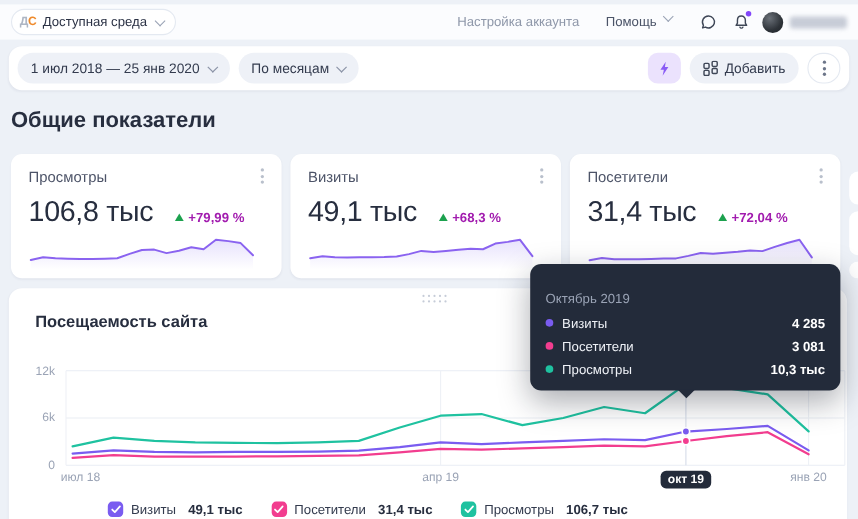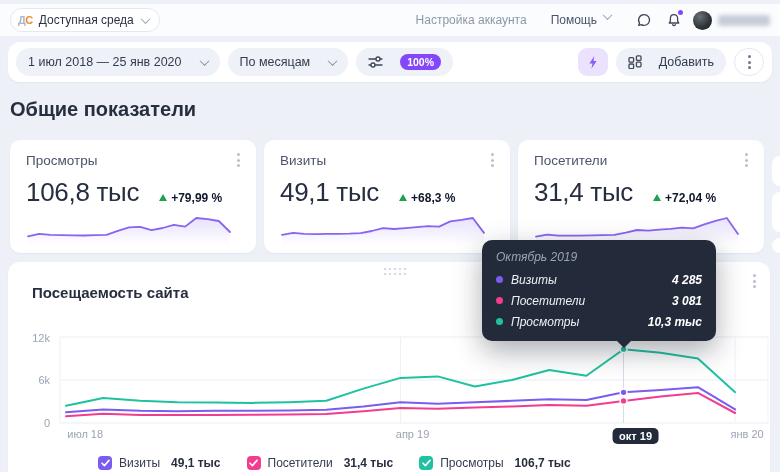--- a/index.html
+++ b/index.html
@@ -35,21 +35,21 @@
   .user-box { display:flex; align-items:center; gap:6px; cursor:pointer; }
   .avatar { width:19px; height:19px; border-radius:50%;
     background:radial-gradient(circle at 35% 30%, #6a7078 0%, #2e3339 60%, #1d2126 100%); }
   .blur-name { width:52px; height:11px; border-radius:3px; background:#c7ccd7; filter:blur(2px); }
   .user-email { font-size:12px; color:#2b3245; }
 
   
   .toolbar { position:absolute; left:8px; top:42px; width:764px; height:40px;
     background:#fff; border-radius:12px; box-shadow:0 1px 2px rgba(30,40,70,0.05);
     display:flex; align-items:center; padding:0 8px; gap:8px; }
-  .tool-pill { display:flex; align-items:center; gap:17px; background:#eef1f7;
+  .tool-pill { display:flex; align-items:center; gap:6px; background:#eef1f7;
     border-radius:14px; height:28px; padding:0 12px; font-size:12.5px; color:#333b4e; cursor:pointer; }
   .tool-pill .chev { border-color:#8b93a6; }
   .badge { background:#8346fa; color:#fff; font-size:10.5px; font-weight:700;
     border-radius:9px; padding:2px 7px; line-height:1.2; }
   .bolt-btn { width:30px; height:28px; border-radius:9px; background:#ebe2fd;
     display:flex; align-items:center; justify-content:center; cursor:pointer; }
   .more-btn { width:30px; height:28px; border-radius:14px; background:#fff; border:1px solid #e4e9f1;
     display:flex; align-items:center; justify-content:center; cursor:pointer; }
   .kebab { display:flex; flex-direction:column; gap:2.5px; }
   .kebab i { width:3px; height:3px; border-radius:50%; background:#6d7689; }
@@ -58,50 +58,50 @@
   
   .section-title { position:absolute; left:10px; top:98px; font-size:20px; font-weight:700; color:#272e3f; }
 
   
   .mcard { position:absolute; top:140px; width:246px; height:113px; background:#fff;
     border-radius:10px; box-shadow:0 1px 2px rgba(30,40,70,0.05); padding:13px 16px; }
   .mcard .head { display:flex; justify-content:space-between; align-items:flex-start; }
   .mcard .title { font-size:13.5px; color:#4d5468; }
   .mcard .valrow { display:flex; align-items:baseline; gap:20px; margin-top:9px; }
   .mcard .value { font-size:26px; font-weight:500; color:#272e3f; letter-spacing:-0.3px; }
-  .delta { display:flex; align-items:center; gap:4px; font-size:12px; font-weight:700; color:#0f172a; }
+  .delta { display:flex; align-items:center; gap:4px; font-size:12px; font-weight:700; color:#a21caf; }
   .up-arrow { width:0; height:0; border-left:4px solid transparent; border-right:4px solid transparent;
     border-bottom:7px solid #1ca14e; }
   .spark { position:absolute; left:14px; right:14px; bottom:8px; height:32px; }
   .peek { position:absolute; left:772px; width:16px; background:#fff; border-radius:8px; }
 
   
   .chart-card { position:absolute; left:8px; top:262px; width:762px; height:230px;
     background:#fff; border-radius:12px; box-shadow:0 1px 2px rgba(30,40,70,0.05); }
   .drag-handle { position:absolute; left:376px; top:6px; display:grid;
     grid-template-columns:repeat(5,3px); grid-auto-rows:3px; gap:2px; cursor:grab; }
   .drag-handle i { width:2px; height:2px; border-radius:50%; background:#c6ccd8; }
   .chart-title { position:absolute; left:24px; top:22px; font-size:15px; font-weight:700; color:#272e3f; }
   .chart-kebab { position:absolute; right:14px; top:12px; }
   .plot-wrap { position:absolute; left:0; top:66px; width:762px; height:120px; }
   .plot-svg { position:absolute; left:50px; top:0; }
   .ylab { position:absolute; width:38px; text-align:right; left:4px; font-size:11px; color:#9aa3b5; line-height:16px; }
-  .xlabels { position:absolute; left:12px; top:166px; width:658px; height:20px; }
+  .xlabels { position:absolute; left:0; top:166px; width:658px; height:20px; }
   .xlab { position:absolute; transform:translateX(-50%); font-size:11px; color:#9aa3b5; white-space:nowrap; }
   .xlab.badge-dark { background:#232b3a; color:#fff; font-weight:700; padding:2px 7px; border-radius:5px; }
   .legend { position:absolute; left:90px; top:194px; display:flex; align-items:center; gap:26px; }
   .legend-item { display:flex; align-items:center; gap:7px; cursor:pointer; }
   .cbx { width:14px; height:14px; border-radius:4px; display:flex; align-items:center; justify-content:center; }
   .cbx svg { display:block; }
   .legend-item .lab { font-size:12px; color:#333b4e; }
   .legend-item .val { font-size:12px; font-weight:700; color:#272e3f; margin-left:4px; }
 
   
-  .tooltip { position:absolute; left:482px; top:240px; width:234px; background:#232b3a;
-    border-radius:10px; padding:10px 14px 9px; box-shadow:0 10px 28px rgba(15,20,35,0.35); z-index:5;font-style:italic; }
+  .tooltip { position:absolute; left:482px; top:240px; width:282px; background:#232b3a;
+    border-radius:10px; padding:24px 14px 9px; box-shadow:0 10px 28px rgba(15,20,35,0.35); z-index:5; }
   .tooltip:after { content:""; position:absolute; left:134px; bottom:-7px; width:0; height:0;
     border-left:8px solid transparent; border-right:8px solid transparent; border-top:8px solid #232b3a; }
   .tt-title { font-size:12px; color:#9aa3b5; margin-bottom:5px; }
   .tt-row { display:flex; align-items:center; height:21px; }
   .tt-dot { width:7px; height:7px; border-radius:50%; margin-right:8px; }
   .tt-lab { font-size:12px; color:#eef1f6; }
   .tt-val { margin-left:auto; font-size:12px; font-weight:700; color:#fff; }
 </style>
 </head>
 <body>
@@ -141,29 +141,20 @@
   </div>
 
   <div class="toolbar">
     <div class="tool-pill">
       <span>1 июл 2018 — 25 янв 2020</span>
       <span class="chev"></span>
     </div>
     <div class="tool-pill">
       <span>По месяцам</span>
       <span class="chev"></span>
-    </div>
-    <div class="tool-pill">
-      <svg width="15" height="14" viewBox="0 0 15 14">
-        <line x1="1" y1="4" x2="14" y2="4" stroke="#3f4757" stroke-width="1.4" stroke-linecap="round"></line>
-        <circle cx="10" cy="4" r="2" fill="#fff" stroke="#3f4757" stroke-width="1.4"></circle>
-        <line x1="1" y1="10" x2="14" y2="10" stroke="#3f4757" stroke-width="1.4" stroke-linecap="round"></line>
-        <circle cx="5" cy="10" r="2" fill="#fff" stroke="#3f4757" stroke-width="1.4"></circle>
-      </svg>
-      <span class="badge" style="background-color: rgb(131, 70, 250);">100%</span>
     </div>
     <div class="top-spacer"></div>
     <div class="bolt-btn">
       <svg width="14" height="15" viewBox="0 0 14 15">
         <path d="M8.2 1.2 3.4 8.4h3.1L5.4 13.8l5.2-7.9H7.5l.7-4.7Z" fill="#8a5cf5"></path>
       </svg>
     </div>
     <div class="tool-pill">
       <svg width="14" height="14" viewBox="0 0 14 14">
         <rect x="1" y="2.6" width="4.6" height="4.6" rx="1" fill="none" stroke="#3f4757" stroke-width="1.3"></rect>

